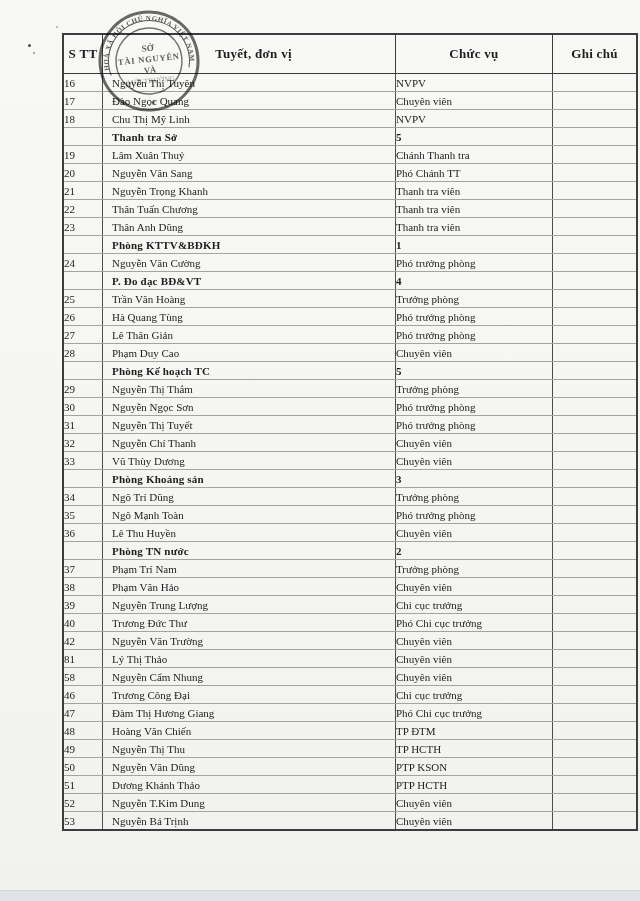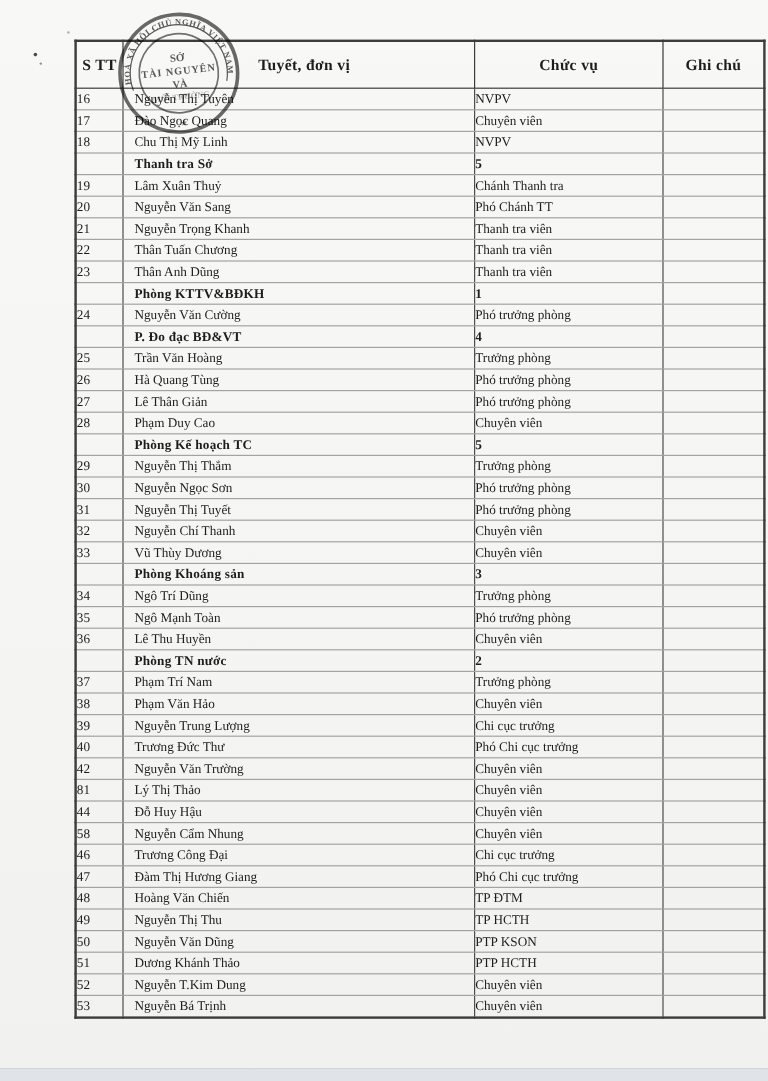--- a/index.html
+++ b/index.html
@@ -252,26 +252,20 @@
       </tr>
       <tr>
         <td class="col-stt">42</td>
         <td class="col-name">Nguyễn Văn Trường</td>
         <td class="col-pos">Chuyên viên</td>
         <td class="col-note"></td>
       </tr>
       <tr>
         <td class="col-stt">81</td>
         <td class="col-name">Lý Thị Thảo</td>
-        <td class="col-pos">Chuyên viên</td>
-        <td class="col-note"></td>
-      </tr>
-      <tr>
-        <td class="col-stt">44</td>
-        <td class="col-name">Đỗ Huy Hậu</td>
         <td class="col-pos">Chuyên viên</td>
         <td class="col-note"></td>
       </tr>
       <tr>
         <td class="col-stt">58</td>
         <td class="col-name">Nguyễn Cẩm Nhung</td>
         <td class="col-pos">Chuyên viên</td>
         <td class="col-note"></td>
       </tr>
       <tr>

